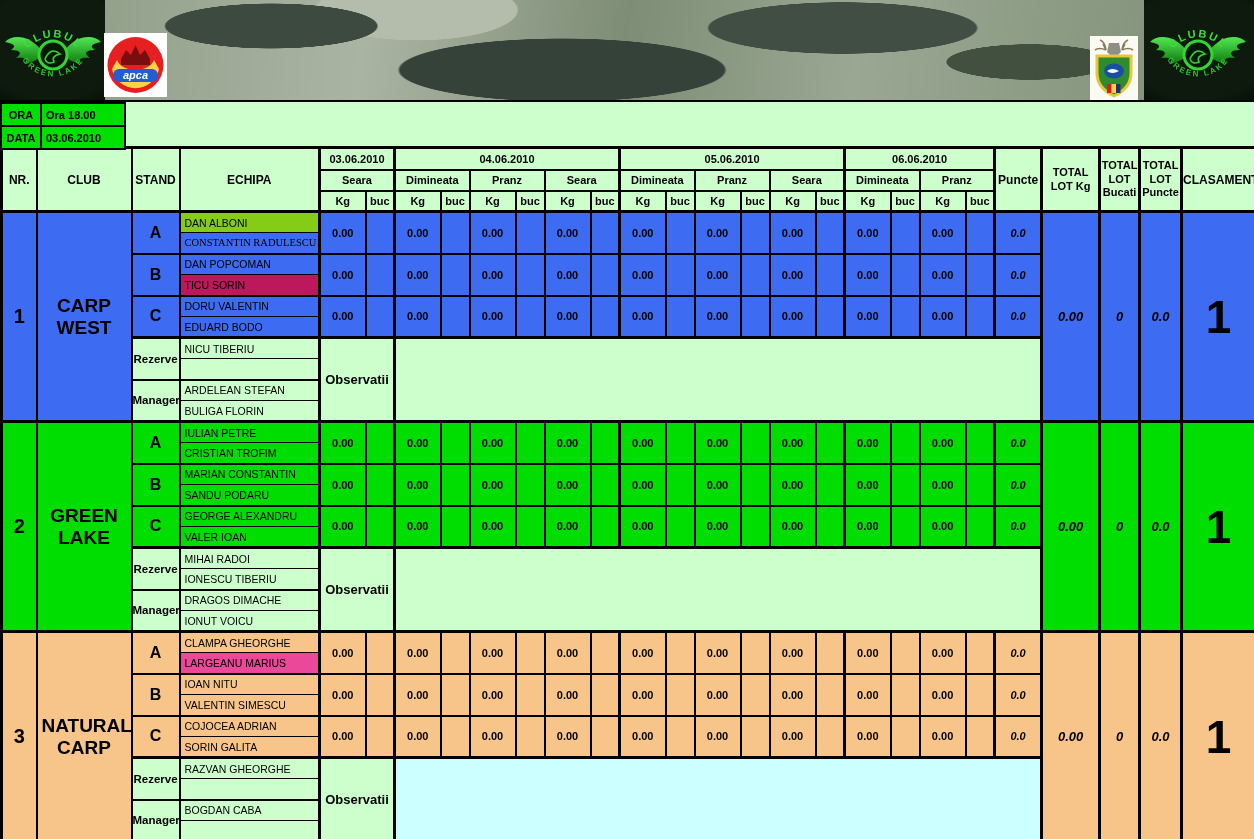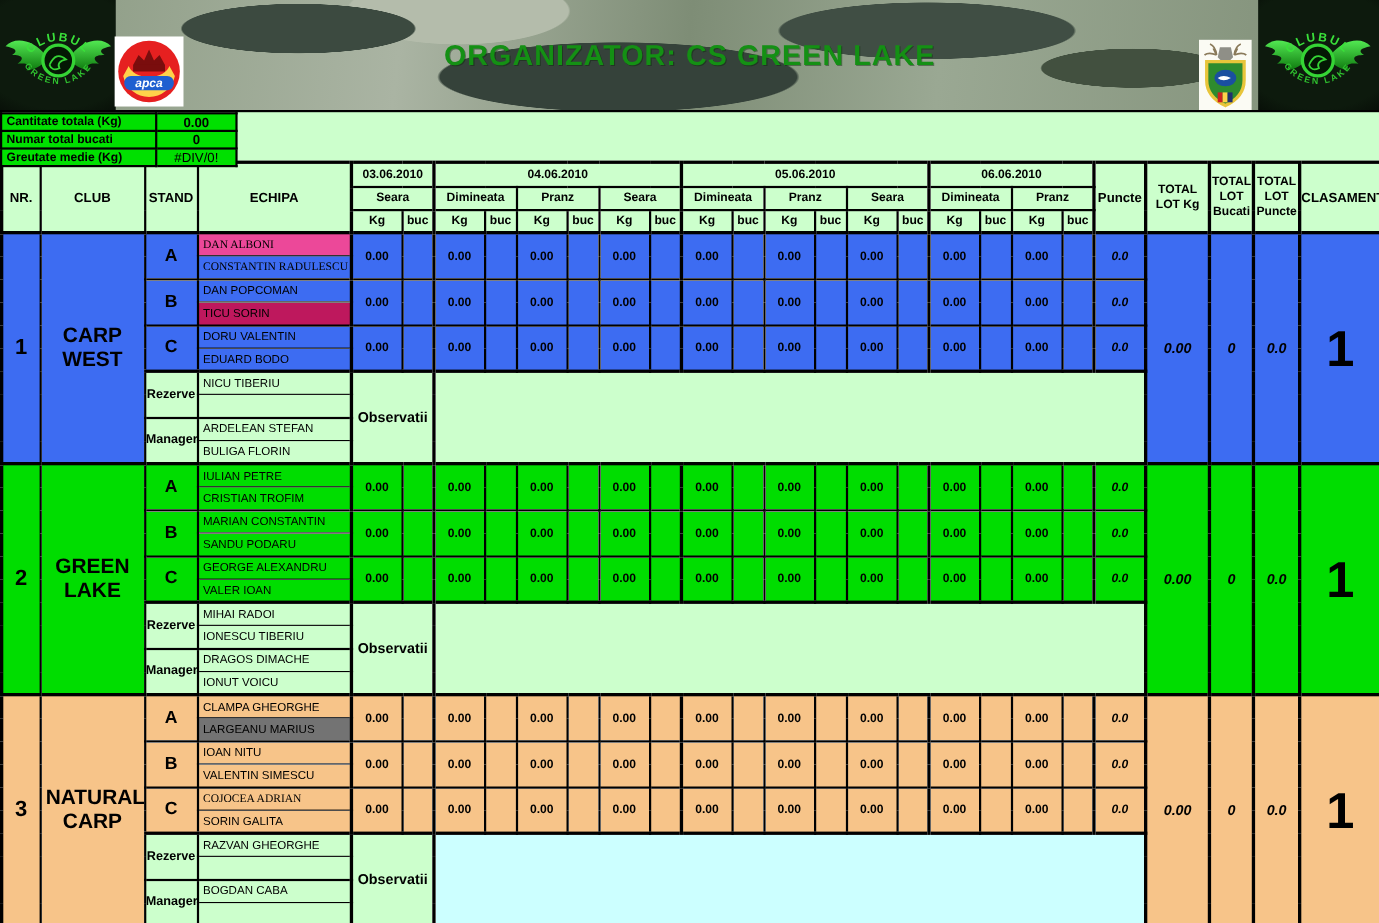--- a/index.html
+++ b/index.html
@@ -111,21 +111,20 @@
     <rect width="63" height="64" fill="#fff"></rect>
     <circle cx="31.5" cy="32" r="28" fill="#e62020"></circle>
     <path d="M8,36 a24,24 0 0 0 47,0 l-5,-9 a19,13 0 0 1 -37,0 z" fill="#ffd24a"></path>
     <path d="M17,26 l5,-9 5,5 4.5,-10 4.5,10 5,-5 5,9 z" fill="#7a0d0d"></path>
     <rect x="17" y="26" width="29" height="6" fill="#7a0d0d"></rect>
     <rect x="9" y="36" width="45" height="13" rx="6" fill="#1f5fd0"></rect>
     <text x="31.5" y="46" text-anchor="middle" font-size="11" font-weight="bold" font-style="italic" fill="#fff">apca</text>
   </svg>
 
   <div class="titles">
-    <div class="title3">ORGANIZATOR: CS GREEN LAKE</div>
   </div>
 
   <svg class="deer-logo" width="48" height="64" viewBox="0 0 48 64">
     <rect width="48" height="64" fill="#fbfbf4"></rect>
     <g stroke="#8a7a5a" stroke-width="1.6" fill="none">
       <path d="M16,14 q-1,-8 -6,-10 M16,14 q-7,-3 -11,0 M16,14 l-3,-6"></path>
       <path d="M32,14 q1,-8 6,-10 M32,14 q7,-3 11,0 M32,14 l3,-6"></path>
     </g>
     <path d="M19,7 h10 l2,9 -7,7 -7,-7 z" fill="#8f8f87"></path>
     <path d="M7,20 h34 v17 q0,15 -17,23 q-17,-8 -17,-23 z" fill="#2e8b2e" stroke="#e8c53a" stroke-width="3"></path>
@@ -152,38 +151,34 @@
     <text font-size="11" font-weight="bold" fill="#3ae03a" letter-spacing="2">
       <textPath href="#arcT2" startOffset="50%" text-anchor="middle">CLUBUL</textPath>
     </text>
     <text font-size="8" font-weight="bold" fill="#2fbf2f" letter-spacing="2">
       <textPath href="#arcB2" startOffset="50%" text-anchor="middle">GREEN LAKE</textPath>
     </text>
   </svg>
 </div>
 
 <div class="topbar">
-
-
-  <table class="tb-right">
+  <table class="tb-left">
     <tbody>
         <tr>
-      <td class="lab">Cantitate totala (Kg)</td>
-      <td class="val">0.00</td>
+      <td class="lab">ORA</td>
+      <td class="val">Ora 18.00</td>
     </tr>
     <tr>
-      <td class="lab">Numar total bucati</td>
-      <td class="val">0</td>
-    </tr>
-    <tr>
-      <td class="lab">Greutate medie (Kg)</td>
-      <td class="val err">#DIV/0!</td>
+      <td class="lab">DATA</td>
+      <td class="val">03.06.2010</td>
     </tr>
   </tbody>
     </table>
+
+
 </div>
 
 <table class="sheet" id="sheet">
   <colgroup>
     <col style="width:35px">
       <col style="width:95px">
       <col style="width:48px">
       <col style="width:140px">
     <col style="width:46px">
       <col style="width:29px">
@@ -255,21 +250,21 @@
         <th class="bl1">buc</th>
         <th class="">Kg</th>
         <th class="bl1">buc</th>
       </tr>
   </thead>
   <tbody id="sheet-body">
       <tr class="team-top">
         <td rowspan="10" class="nr" style="background: rgb(61, 108, 242);">1</td>
         <td rowspan="10" class="club" style="background: rgb(61, 108, 242);">CARP WEST</td>
         <td rowspan="2" class="stand" style="background: rgb(61, 108, 242);">A</td>
-        <td class="name name-a" style="background: #ec4899; font-family: Liberation Serif, serif;">DAN ALBONI</td>
+        <td class="name name-a" style="background: #84cc16;">DAN ALBONI</td>
         <td rowspan="2" class="kg bl3" style="background: rgb(61, 108, 242);">0.00</td>
         <td rowspan="2" class="buc bl1" style="background: rgb(61, 108, 242);"></td>
         <td rowspan="2" class="kg bl3" style="background: rgb(61, 108, 242);">0.00</td>
         <td rowspan="2" class="buc bl1" style="background: rgb(61, 108, 242);"></td>
         <td rowspan="2" class="kg" style="background: rgb(61, 108, 242);">0.00</td>
         <td rowspan="2" class="buc bl1" style="background: rgb(61, 108, 242);"></td>
         <td rowspan="2" class="kg" style="background: rgb(61, 108, 242);">0.00</td>
         <td rowspan="2" class="buc bl1" style="background: rgb(61, 108, 242);"></td>
         <td rowspan="2" class="kg bl3" style="background: rgb(61, 108, 242);">0.00</td>
         <td rowspan="2" class="buc bl1" style="background: rgb(61, 108, 242);"></td>
@@ -481,21 +476,21 @@
         <td rowspan="2" class="buc bl1" style="background: rgb(247, 196, 137);"></td>
         <td rowspan="2" class="kg" style="background: rgb(247, 196, 137);">0.00</td>
         <td rowspan="2" class="buc bl1" style="background: rgb(247, 196, 137);"></td>
         <td rowspan="2" class="pct bl3" style="background: rgb(247, 196, 137);">0.0</td>
         <td rowspan="10" class="tot bl3" style="background: rgb(247, 196, 137);">0.00</td>
         <td rowspan="10" class="tot bl3" style="background: rgb(247, 196, 137);">0</td>
         <td rowspan="10" class="tot bl3" style="background: rgb(247, 196, 137);">0.0</td>
         <td rowspan="10" class="clas bl3" style="background: rgb(247, 196, 137);">1</td>
       </tr>
       <tr>
-        <td class="name name-b" style="background: #737373;">LARGEANU MARIUS</td>
+        <td class="name name-b" style="background: #ec4899;">LARGEANU MARIUS</td>
       </tr>
       <tr>
         <td rowspan="2" class="stand" style="background: rgb(247, 196, 137);">B</td>
         <td class="name name-a" style="background: rgb(247, 196, 137);">IOAN NITU</td>
         <td rowspan="2" class="kg bl3" style="background: rgb(247, 196, 137);">0.00</td>
         <td rowspan="2" class="buc bl1" style="background: rgb(247, 196, 137);"></td>
         <td rowspan="2" class="kg bl3" style="background: rgb(247, 196, 137);">0.00</td>
         <td rowspan="2" class="buc bl1" style="background: rgb(247, 196, 137);"></td>
         <td rowspan="2" class="kg" style="background: rgb(247, 196, 137);">0.00</td>
         <td rowspan="2" class="buc bl1" style="background: rgb(247, 196, 137);"></td>
@@ -511,21 +506,21 @@
         <td rowspan="2" class="buc bl1" style="background: rgb(247, 196, 137);"></td>
         <td rowspan="2" class="kg" style="background: rgb(247, 196, 137);">0.00</td>
         <td rowspan="2" class="buc bl1" style="background: rgb(247, 196, 137);"></td>
         <td rowspan="2" class="pct bl3" style="background: rgb(247, 196, 137);">0.0</td>
       </tr>
       <tr>
         <td class="name name-b" style="background: rgb(247, 196, 137);">VALENTIN SIMESCU</td>
       </tr>
       <tr>
         <td rowspan="2" class="stand" style="background: rgb(247, 196, 137);">C</td>
-        <td class="name name-a" style="background: rgb(247, 196, 137); font-family: Liberation Serif, serif;">COJOCEA ADRIAN</td>
+        <td class="name name-a" style="background: rgb(247, 196, 137);">COJOCEA ADRIAN</td>
         <td rowspan="2" class="kg bl3" style="background: rgb(247, 196, 137);">0.00</td>
         <td rowspan="2" class="buc bl1" style="background: rgb(247, 196, 137);"></td>
         <td rowspan="2" class="kg bl3" style="background: rgb(247, 196, 137);">0.00</td>
         <td rowspan="2" class="buc bl1" style="background: rgb(247, 196, 137);"></td>
         <td rowspan="2" class="kg" style="background: rgb(247, 196, 137);">0.00</td>
         <td rowspan="2" class="buc bl1" style="background: rgb(247, 196, 137);"></td>
         <td rowspan="2" class="kg" style="background: rgb(247, 196, 137);">0.00</td>
         <td rowspan="2" class="buc bl1" style="background: rgb(247, 196, 137);"></td>
         <td rowspan="2" class="kg bl3" style="background: rgb(247, 196, 137);">0.00</td>
         <td rowspan="2" class="buc bl1" style="background: rgb(247, 196, 137);"></td>

